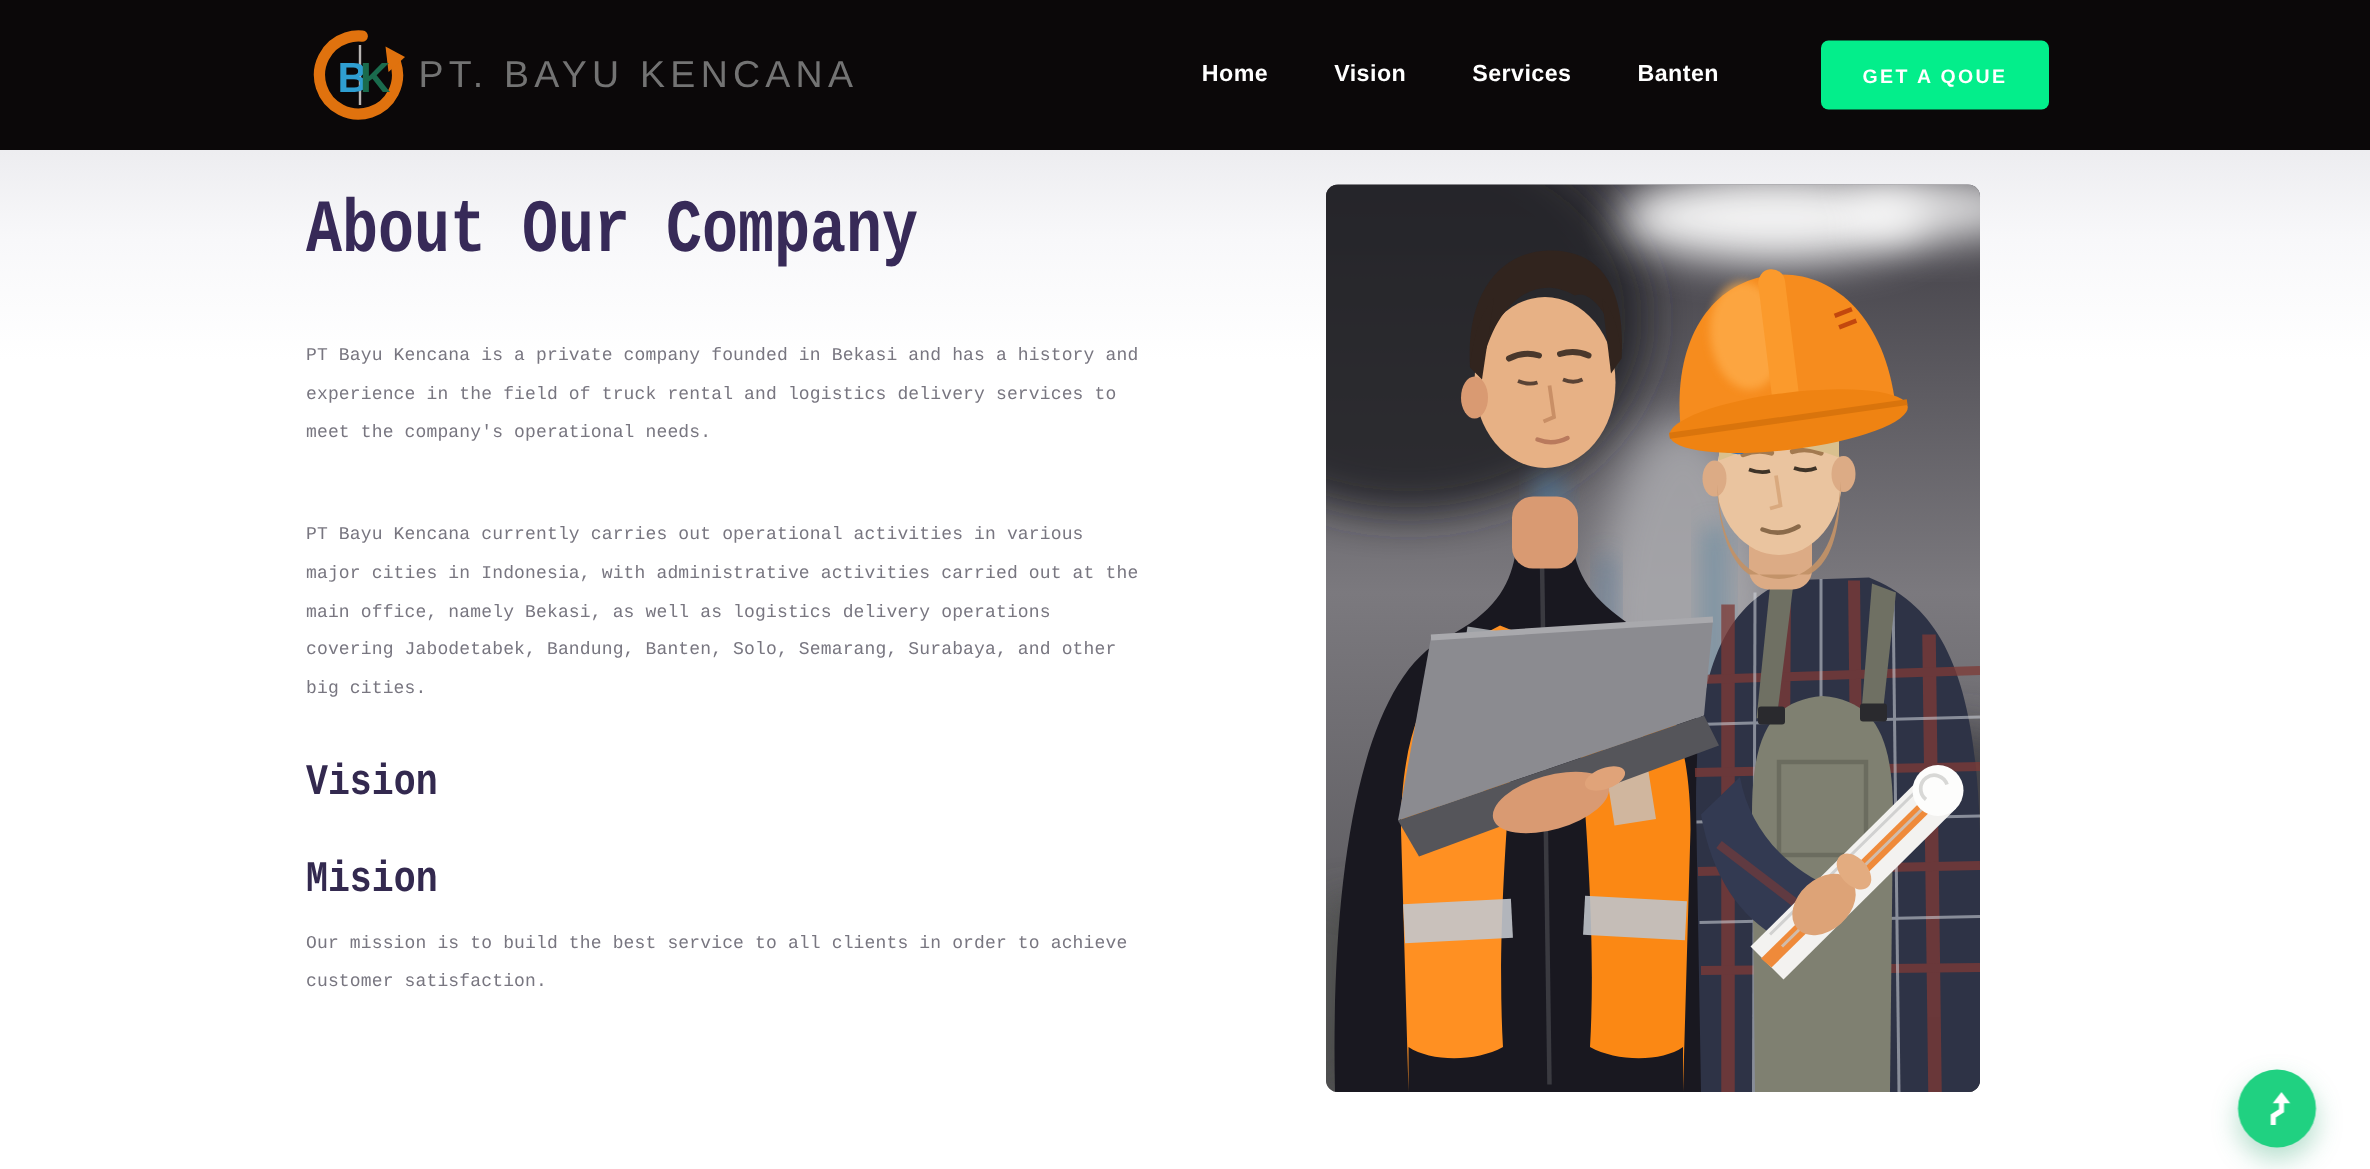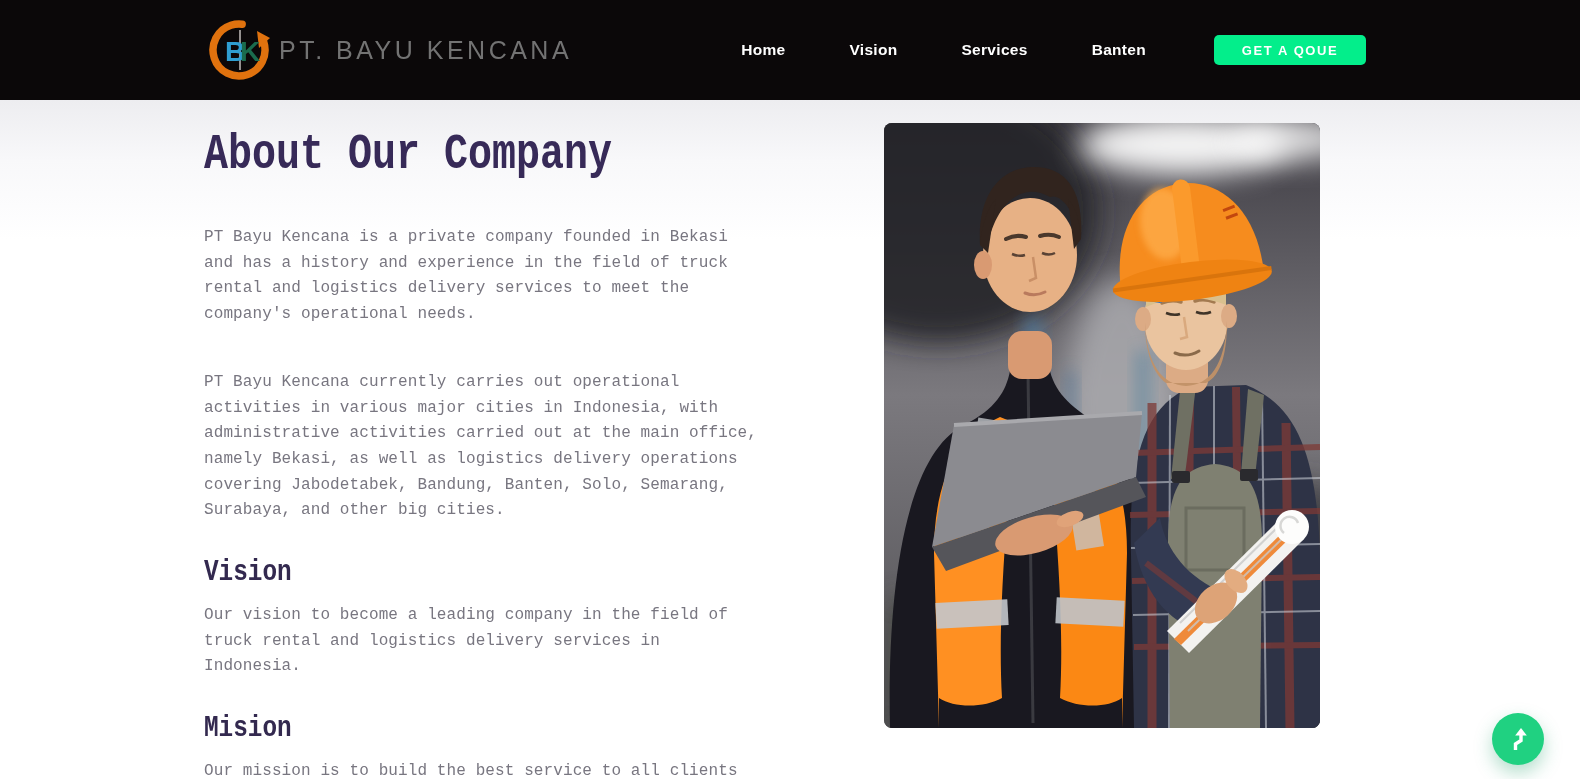--- a/index.html
+++ b/index.html
@@ -10,29 +10,29 @@
     height: 100px; background: #0b0809;
     display: flex; align-items: center;
     padding: 0 214px 0 207px;
   }
   .logo { display: flex; align-items: center; gap: 8px; cursor: pointer; }
   .logo-icon { width: 64px; height: 64px; flex: 0 0 auto; }
   .logo-text {
     color: #737373; font-size: 25px; letter-spacing: 3.5px; font-weight: 400;
     white-space: nowrap;
   }
-  .nav { display: flex; align-items: center; gap: 64px; margin-left: auto; }
+  .nav { display: flex; align-items: center; gap: 44px; margin-left: auto; }
   .nav a {
     color: #ffffff; text-decoration: none; font-size: 15.5px; font-weight: 700;
     letter-spacing: 0.3px; cursor: pointer;
   }
   .cta-btn {
     margin-left: 68px;
     background: #03ee8b; color: #ffffff; border: none; cursor: pointer;
-    width: 152px; height: 30px; border-radius: 5px;
+    width: 152px; height: 46px; border-radius: 5px;
     font-family: "Liberation Sans", sans-serif;
     font-size: 13px; font-weight: 700; letter-spacing: 1.6px;
   }
 
   
   .main {
     height: 679px;
     background: linear-gradient(180deg, #ededf0 0%, #f8f8fa 60px, #ffffff 140px);
   }
   .container {
@@ -49,21 +49,21 @@
     transform: scaleX(0.80); transform-origin: left center;
     white-space: nowrap; letter-spacing: 0px;
   }
   .sect-title {
     margin-top: 32px;
     font-size: 29px; font-weight: 700; color: #33294f;
     transform: scaleX(0.84); transform-origin: left center;
     white-space: nowrap;
   }
   .text-col p {
-    color: #787680; font-size: 16px; line-height: 25.7px; letter-spacing: 0.1px;
+    color: #787680; font-size: 12px; line-height: 25.7px; letter-spacing: 0.1px;
   }
   .lead-para { margin-top: 42px; }
   .sub-para  { margin-top: 14px; }
 
   .photo {
     width: 436px; height: 605px; margin-top: 23px;
     border-radius: 8px; overflow: hidden; position: relative;
     background: #6e6d72;
   }
   .photo svg { display: block; width: 100%; height: 100%; }
@@ -104,21 +104,20 @@
   <button class="cta-btn">GET A QOUE</button>
 </header>
 
 <main class="main">
   <div class="container">
     <div class="text-col">
       <h1 class="page-title">About Our Company</h1>
       <p class="lead-para">PT Bayu Kencana is a private company founded in Bekasi and has a history and experience in the field of truck rental and logistics delivery services to meet the company's operational needs.</p>
       <p class="lead-para">PT Bayu Kencana currently carries out operational activities in various major cities in Indonesia, with administrative activities carried out at the main office, namely Bekasi, as well as logistics delivery operations covering Jabodetabek, Bandung, Banten, Solo, Semarang, Surabaya, and other big cities.</p>
       <h2 class="sect-title">Vision</h2>
-      <p class="sub-para">Our vision to become a leading company in the field of truck rental and logistics delivery services in Indonesia.</p>
       <h2 class="sect-title">Mision</h2>
       <p class="sub-para">Our mission is to build the best service to all clients in order to achieve customer satisfaction.</p>
     </div>
 
     <div class="image-col">
       <div class="photo">
 
         <svg viewBox="0 0 436 605" preserveAspectRatio="none">
           <defs>
             <linearGradient id="bgGrad" x1="0" y1="0" x2="0" y2="1">

